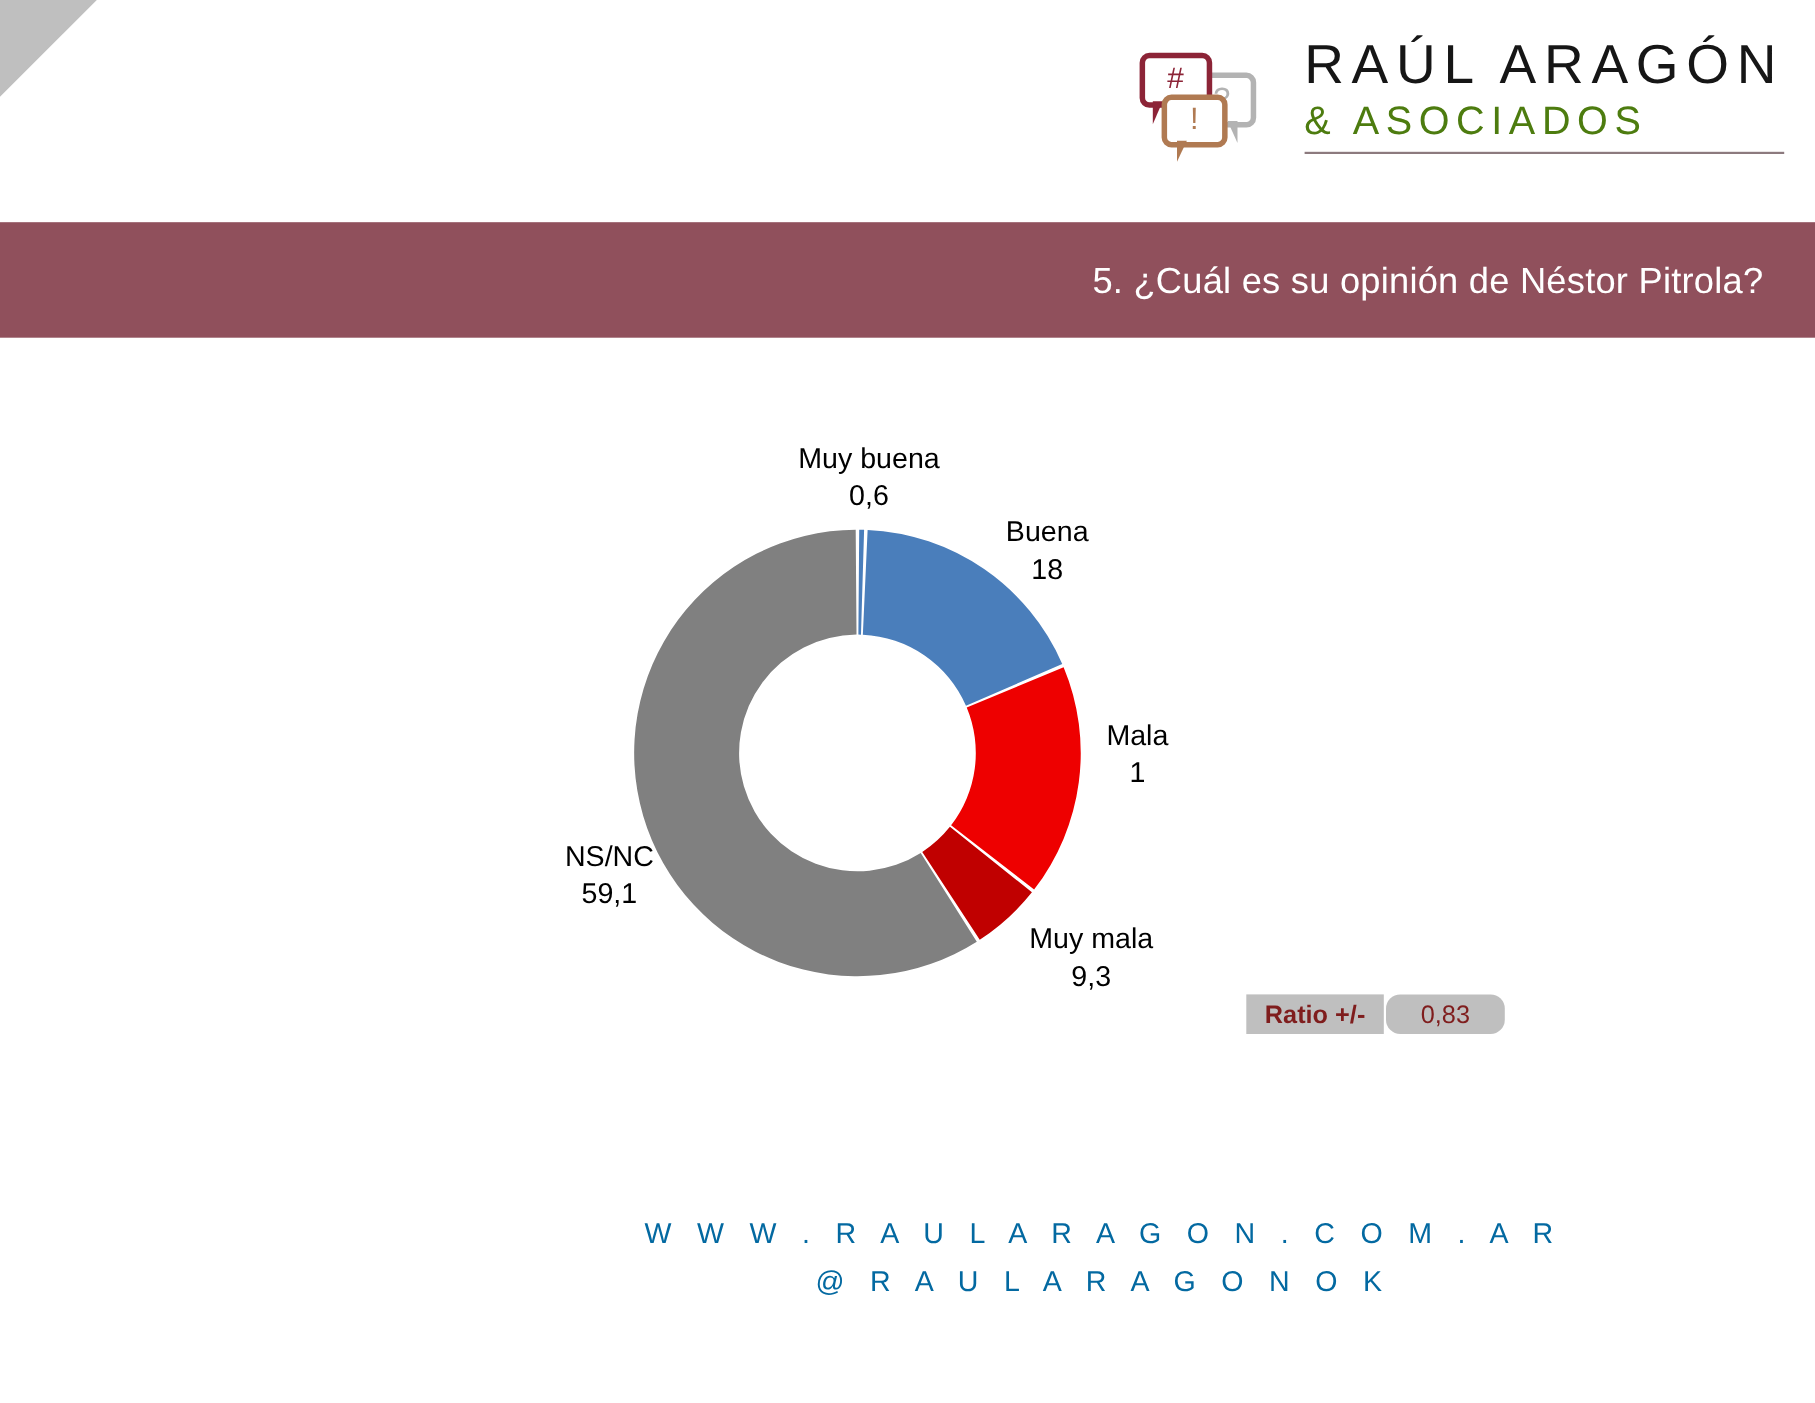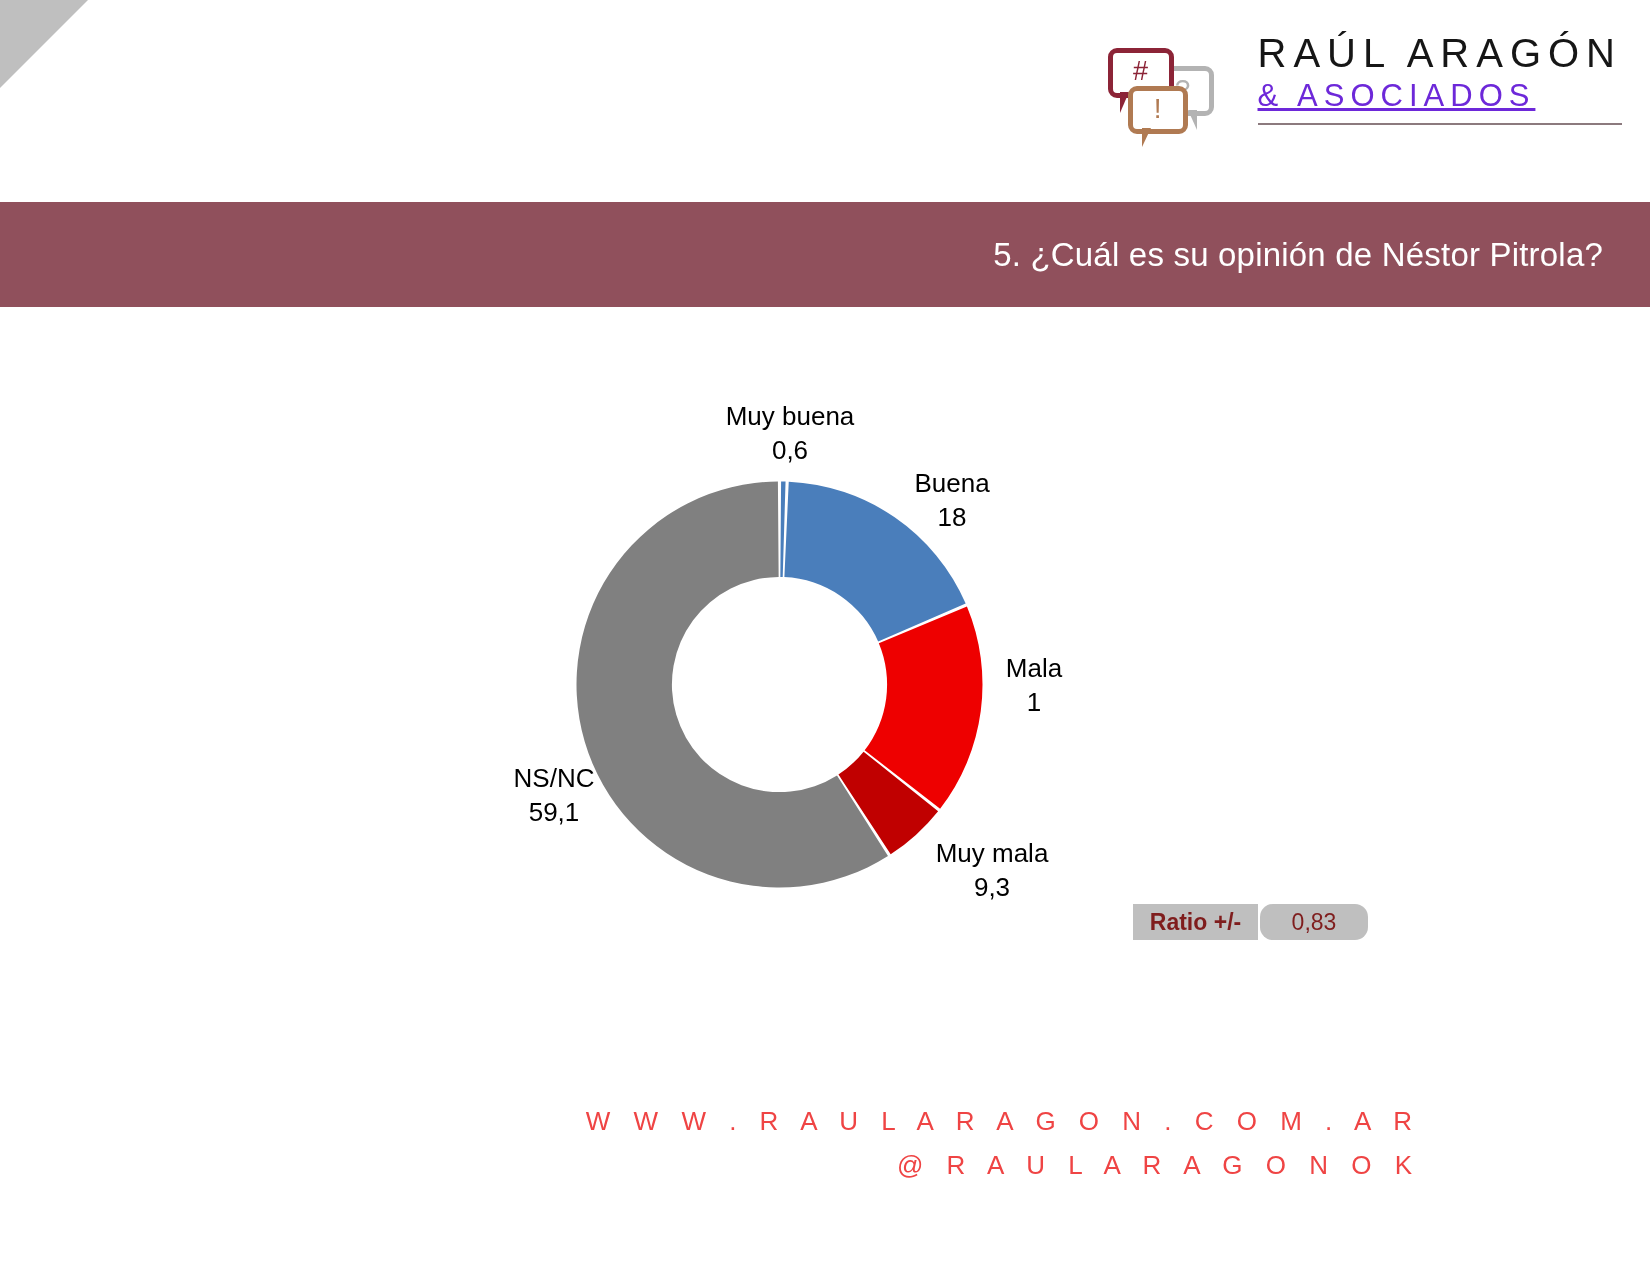--- a/index.html
+++ b/index.html
@@ -110,36 +110,35 @@
     left: 9px;
     bottom: -18px;
     border-left: 9px solid #b07a52;
     border-bottom: 19px solid transparent;
   }
 
   .brand-text {
     padding-top: 4px;
   }
   .brand-name {
-    font-size: 40px;
+    font-size: 50px;
     letter-spacing: 7px;
     color: #161616;
     font-weight: 400;
     white-space: nowrap;
     line-height: 1.05;
   }
   .brand-sub {
     margin-top: 6px;
-    font-size: 31px;
+    font-size: 36px;
     letter-spacing: 6px;
-    color: #6d28d9;
+    color: #4d7c0f;
     font-weight: 400;
     white-space: nowrap;
     line-height: 1.05;
-    text-decoration: underline;
   }
   .brand-rule {
     margin-top: 10px;
     height: 2px;
     background: #8c7a7e;
     width: 100%;
   }
 
   
   .title-band {
@@ -223,22 +222,22 @@
     margin-left: 2px;
     font-weight: 400;
     border-radius: 13px;
   }
 
   
   .footer {
     position: absolute;
     right: 230px;
     bottom: 88px;
-    text-align: right;
-    color: #ef4444;
+    text-align: center;
+    color: #0369a1;
     font-size: 26px;
     line-height: 1.70;
     letter-spacing: 8px;
   }
   .footer div { white-space: nowrap; }
 </style>
 </head>
 <body>
 
 <div class="corner-triangle"></div>

